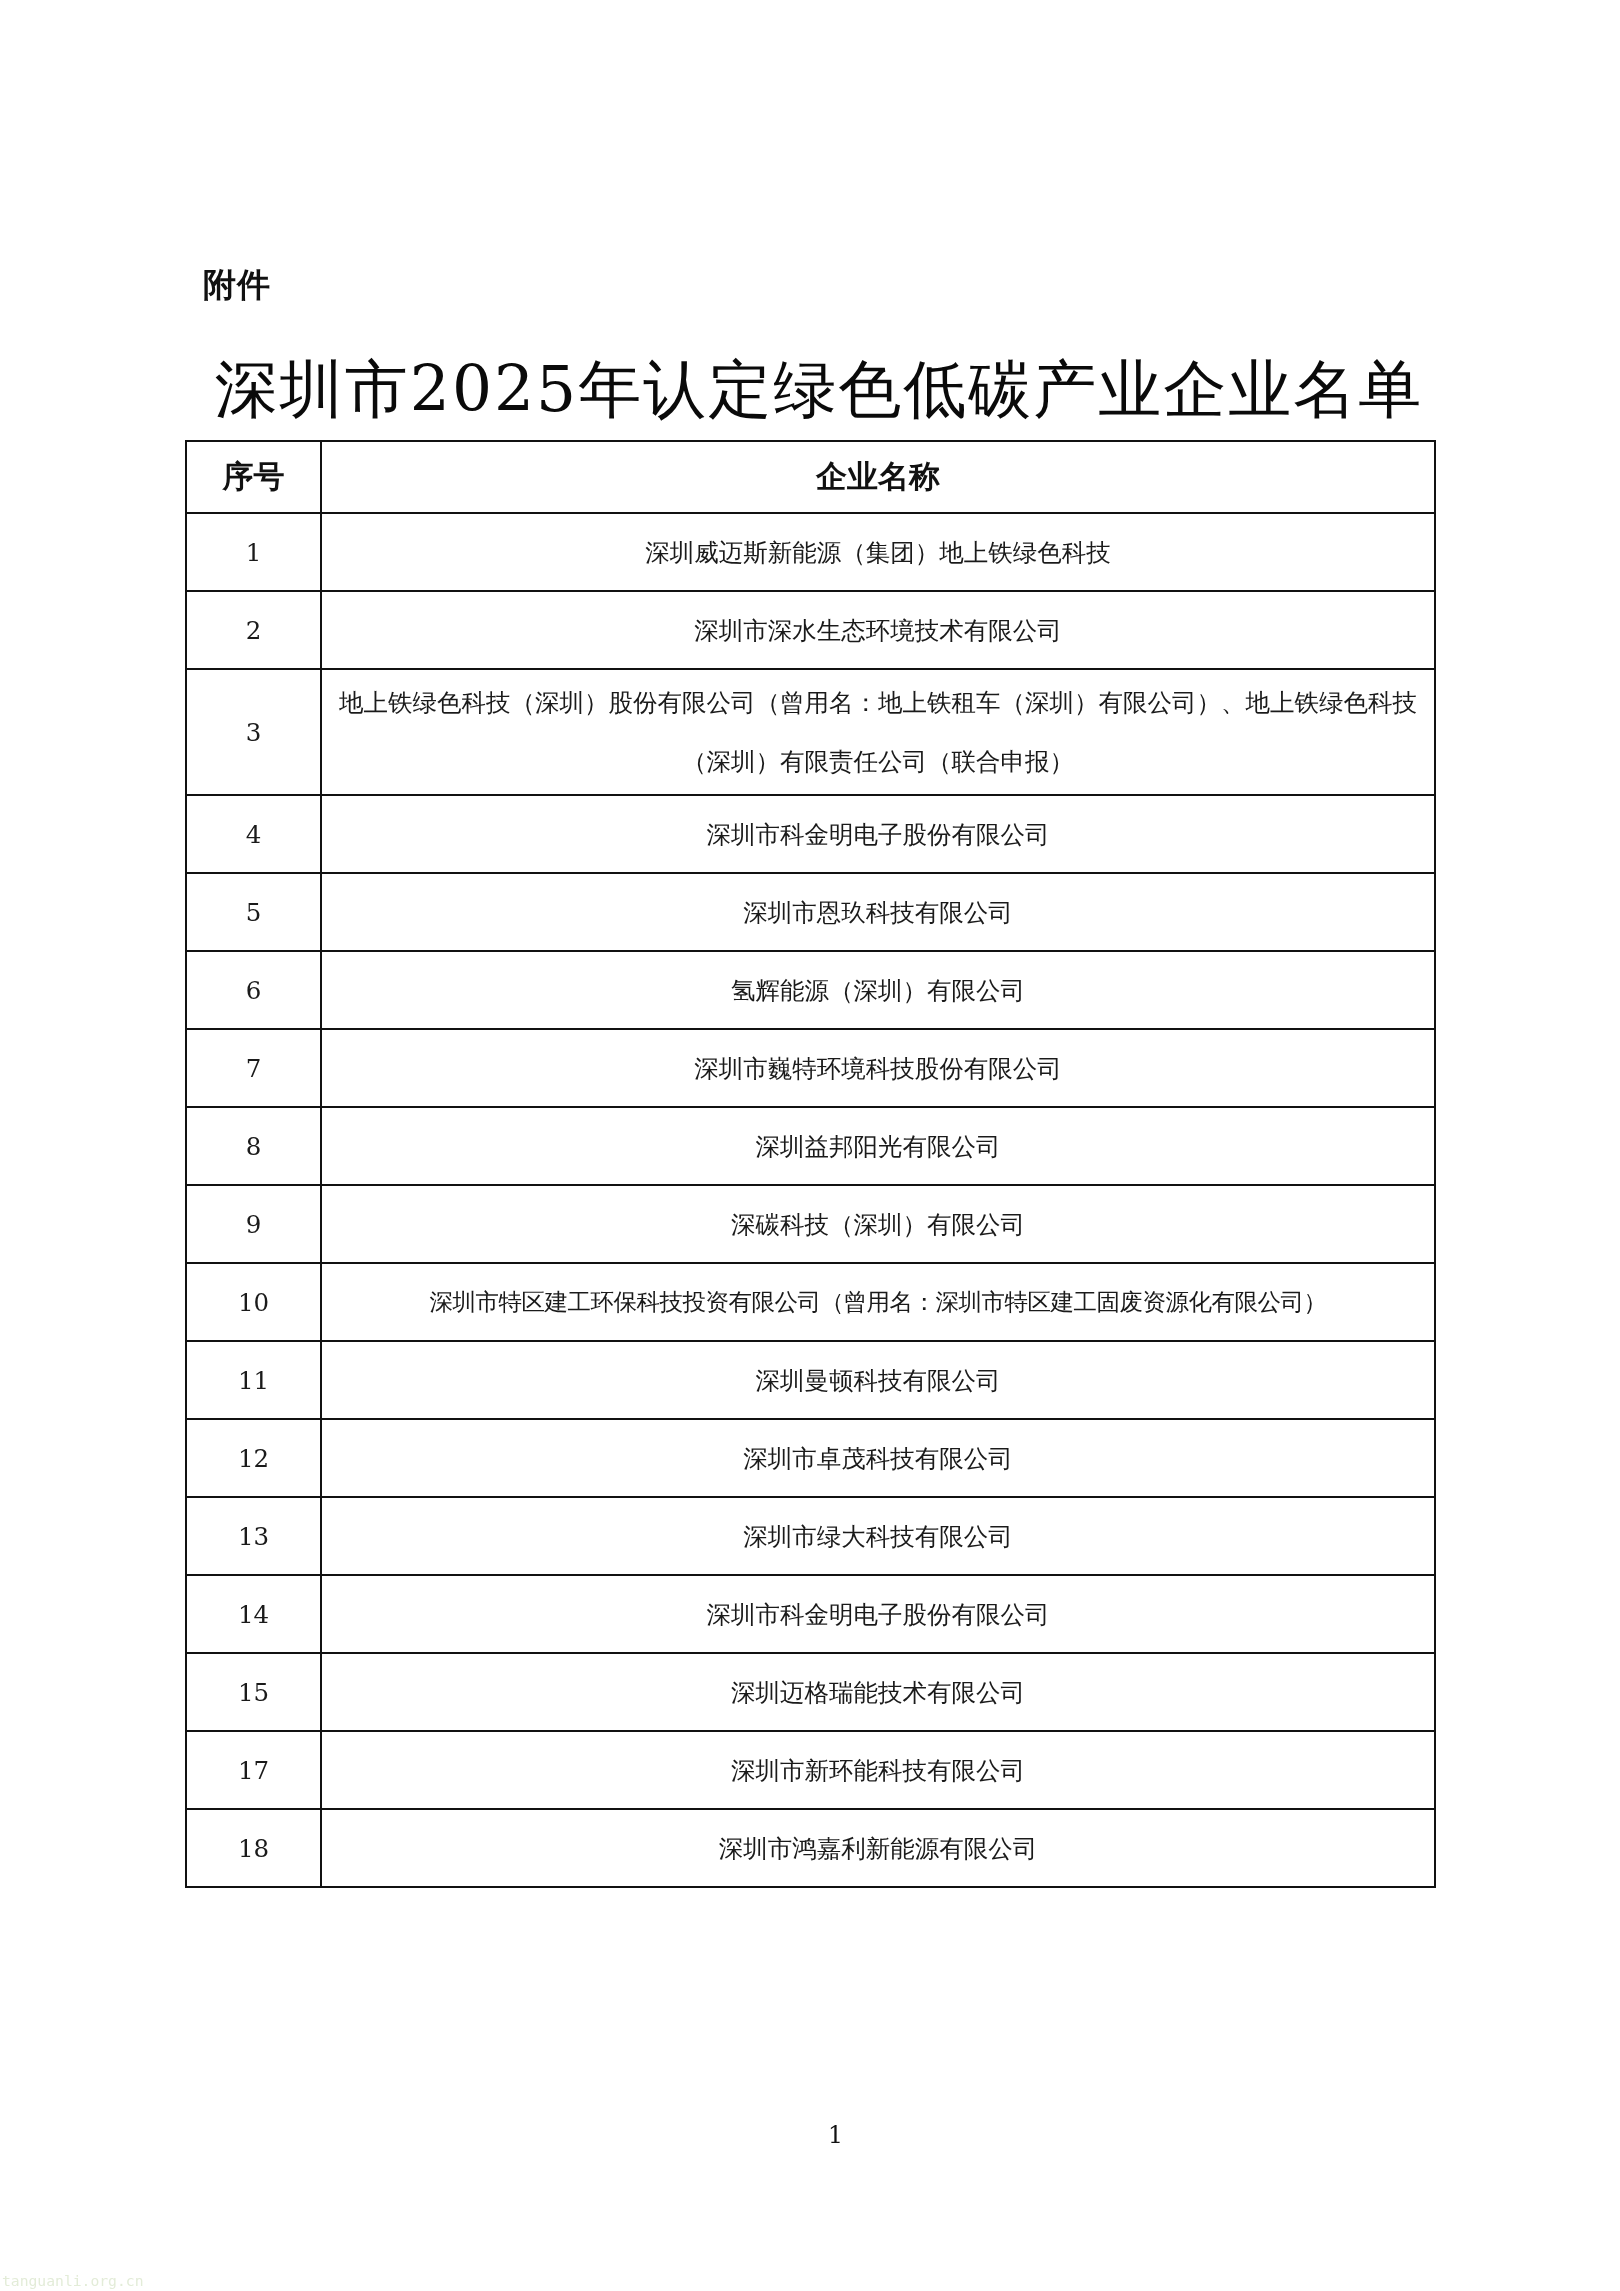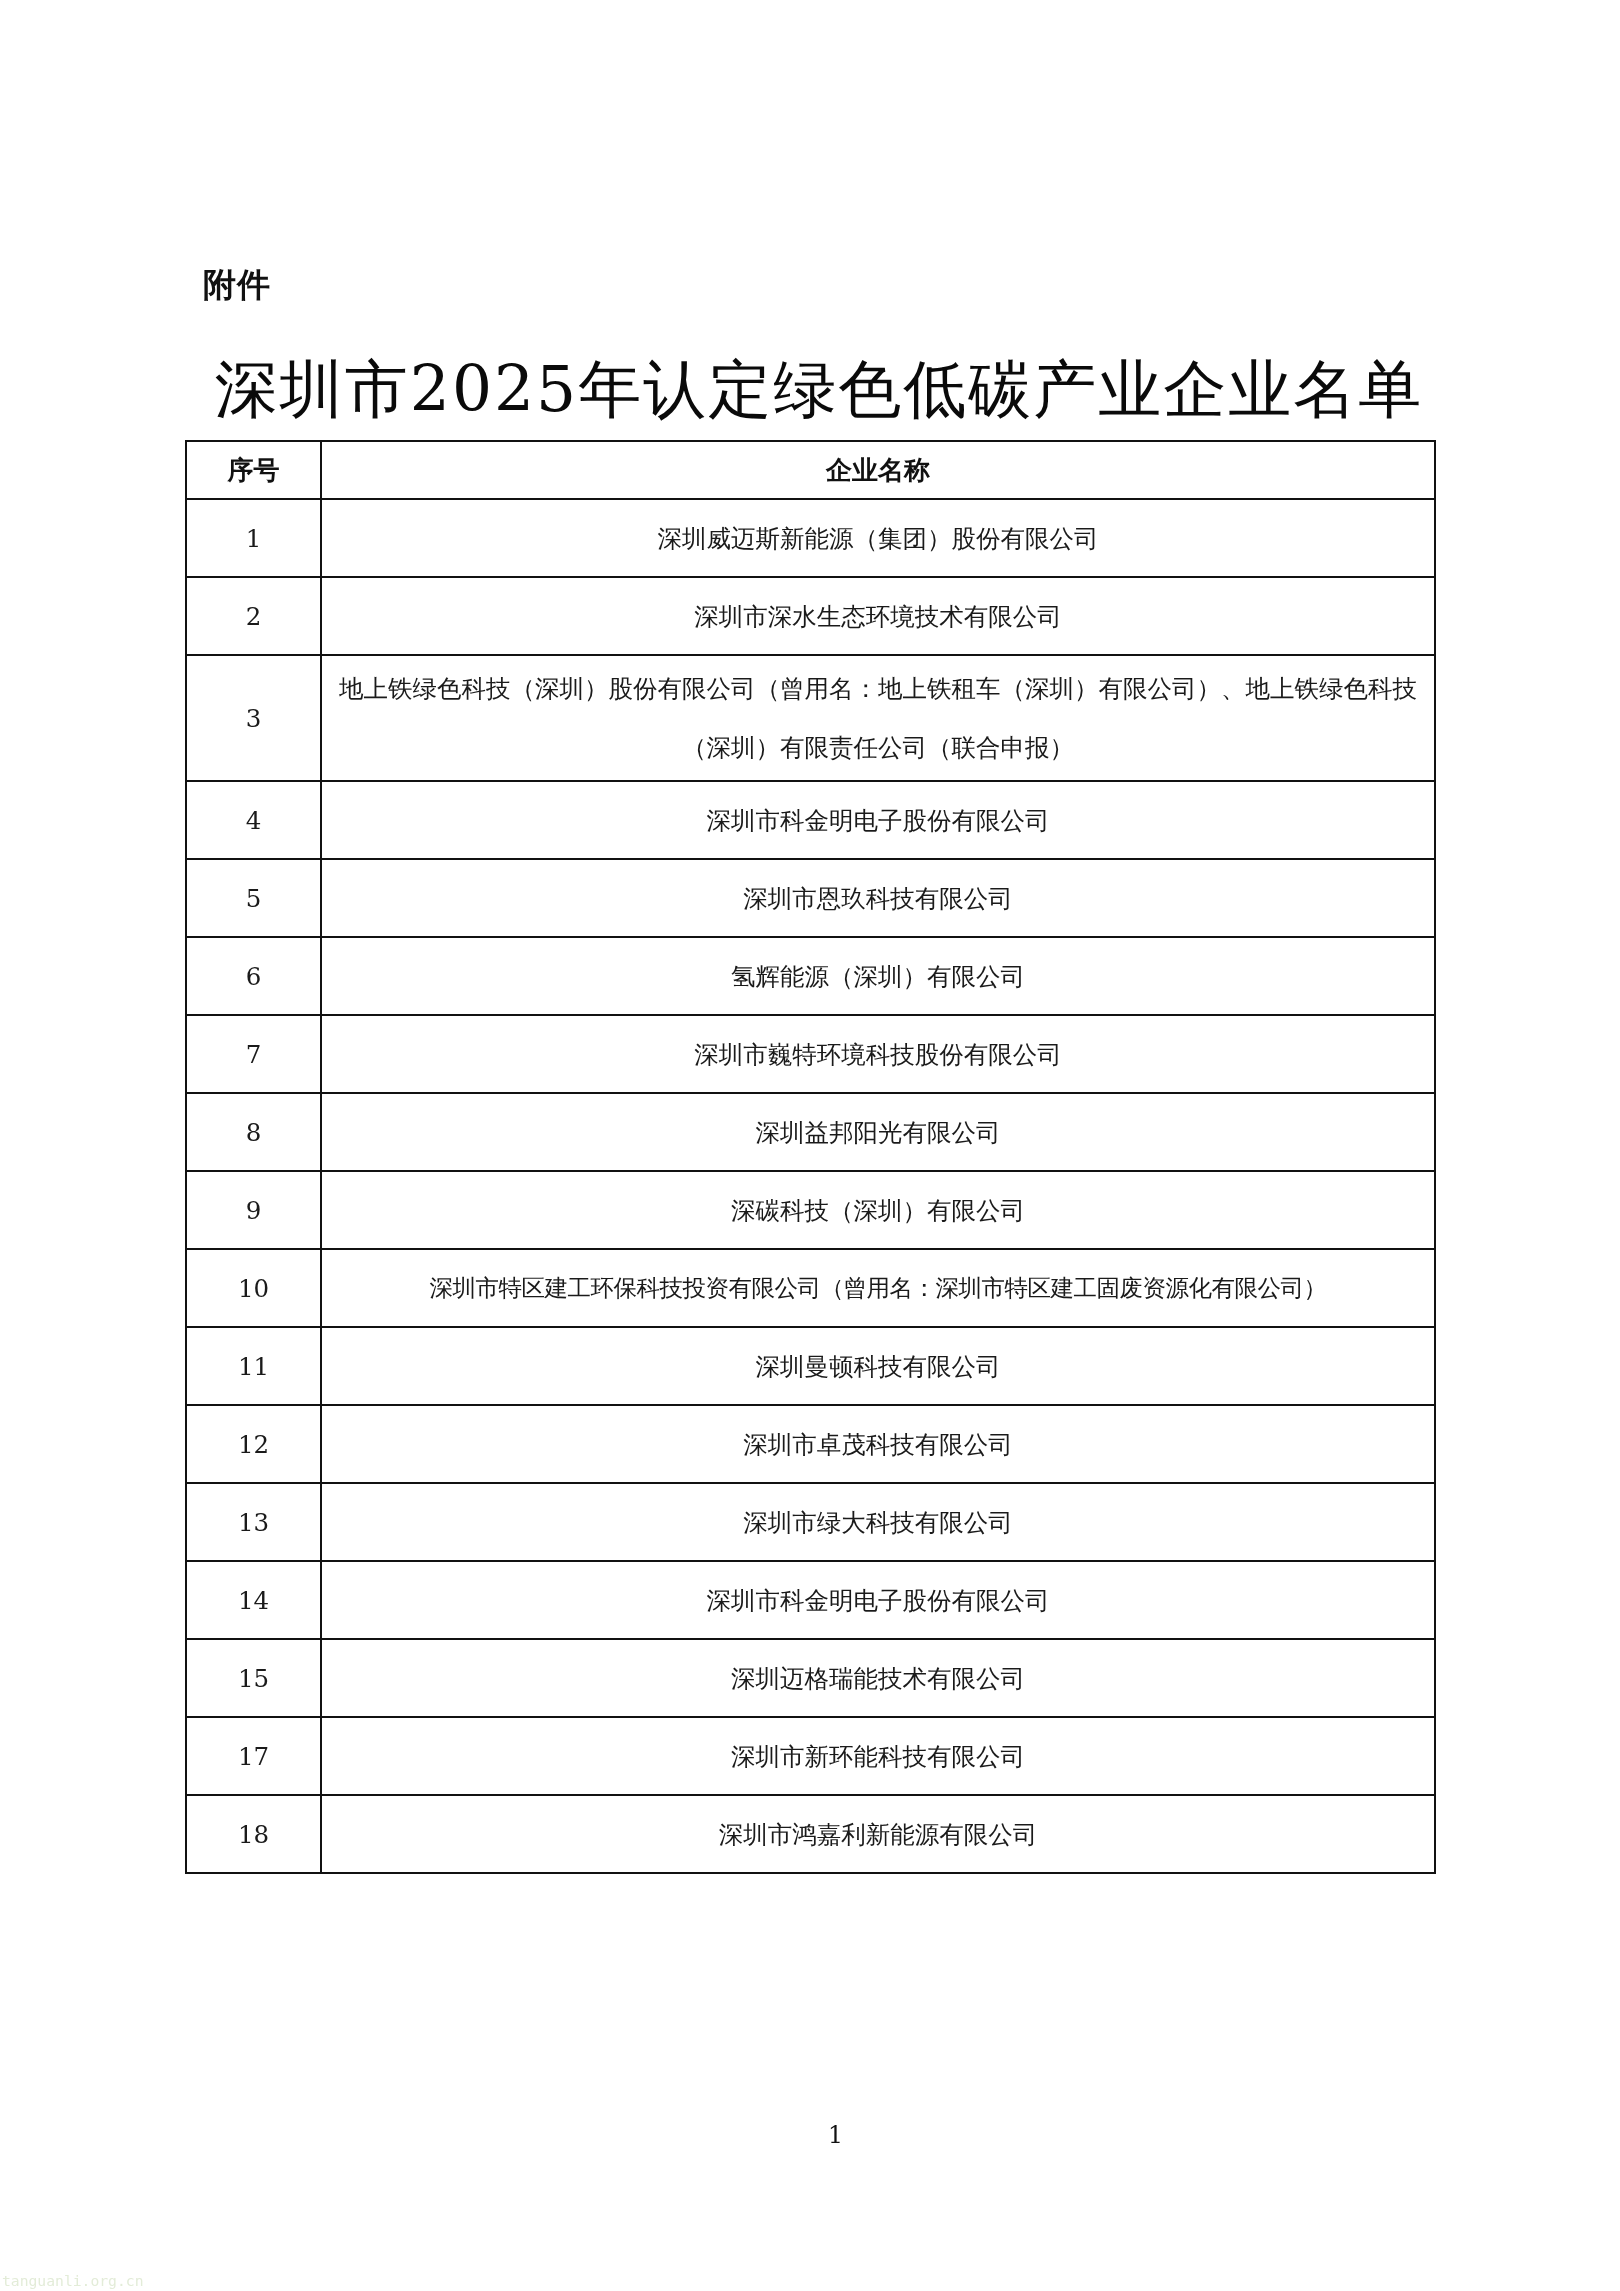--- a/index.html
+++ b/index.html
@@ -50,24 +50,24 @@
     table.company-table col.c-name { width: 1114px; }
     table.company-table th,
     table.company-table td {
       border: 2px solid #111111;
       text-align: center;
       vertical-align: middle;
       padding: 0 11.8px;
       box-sizing: border-box;
     }
     table.company-table th {
-      height: 58px;
+      height: 72px;
       font-family: "DejaVu Sans", "Liberation Sans", sans-serif;
       font-weight: bold;
-      font-size: 26px;
+      font-size: 31px;
       color: #111111;
     }
     table.company-table td {
       height: 78px;
       font-family: "DejaVu Serif", "Liberation Serif", serif;
       font-size: 24.5px;
       line-height: 59px;
       color: #1a1a1a;
     }
     table.company-table tr.tall td {
@@ -111,21 +111,21 @@
   </colgroup>
   <thead>
     <tr>
       <th>序号</th>
       <th>企业名称</th>
     </tr>
   </thead>
   <tbody>
     <tr>
       <td class="idx">1</td>
-      <td>深圳威迈斯新能源（集团）股份有限公司</td>
+      <td>深圳威迈斯新能源（集团）地上铁绿色科技</td>
     </tr>
     <tr>
       <td class="idx">2</td>
       <td>深圳市深水生态环境技术有限公司</td>
     </tr>
     <tr class="tall">
       <td class="idx">3</td>
       <td>地上铁绿色科技（深圳）股份有限公司（曾用名：地上铁租车（深圳）有限公司）、地上铁绿色科技（深圳）有限责任公司（联合申报）</td>
     </tr>
     <tr>

